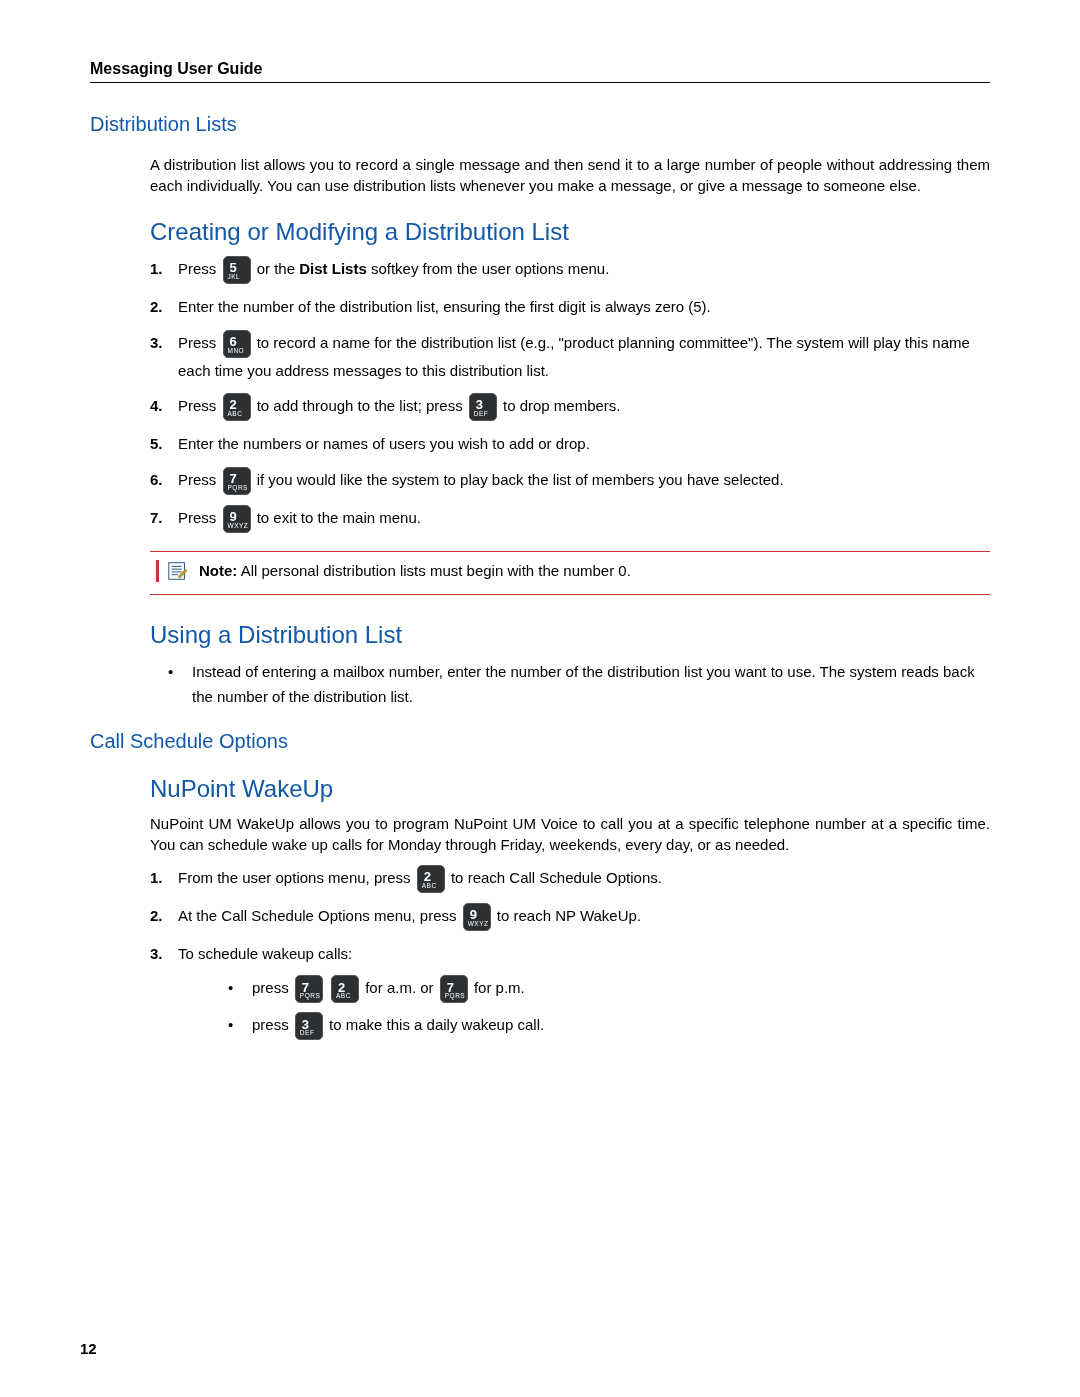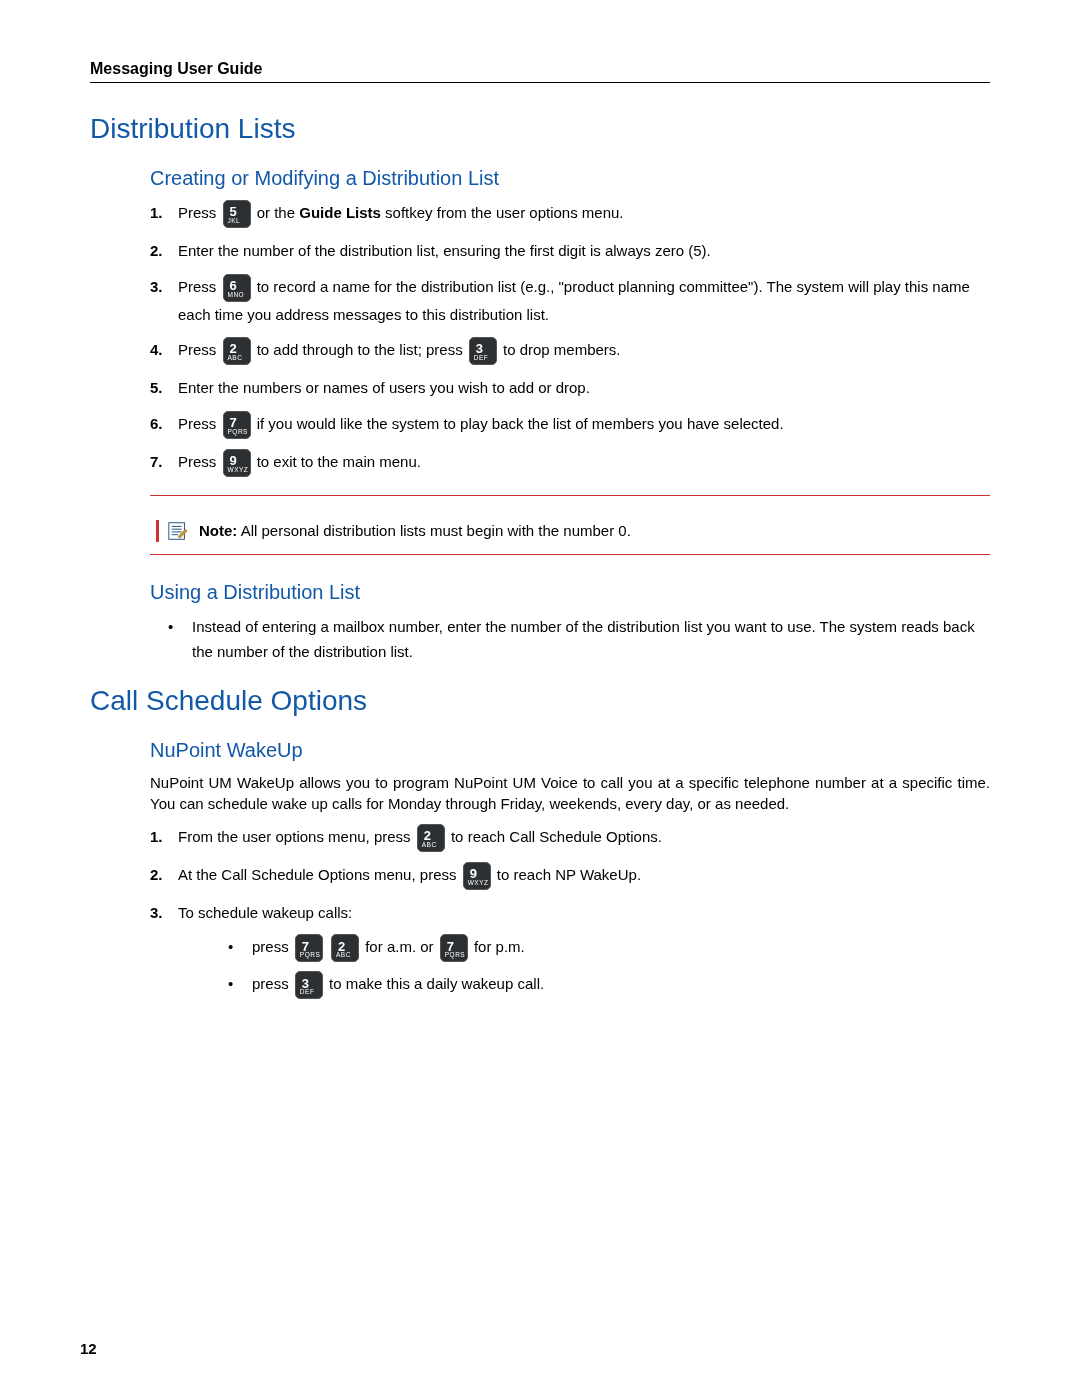--- a/index.html
+++ b/index.html
@@ -22,27 +22,27 @@
     margin-bottom: 4px;
   }
   .rule {
     border: none;
     border-top: 1px solid #000;
     margin: 0 0 30px 0;
   }
   h1 {
     color: #1258a8;
     font-weight: normal;
-    font-size: 28px;
+    font-size: 20px;
     margin: 20px 0 18px 0;
   }
   h2 {
     color: #1258a8;
     font-weight: normal;
-    font-size: 20px;
+    font-size: 24px;
     margin: 22px 0 10px 0;
   }
   .body-indent {
     margin-left: 60px;
   }
   p {
     line-height: 1.4;
     margin: 8px 0;
     text-align: justify;
   }
@@ -117,21 +117,21 @@
   .key .letters {
     position: absolute;
     bottom: 1px;
     left: 4px;
     font-size: 6.5px;
     letter-spacing: 0.5px;
   }
   .note-box {
     border-top: 1px solid #c33;
     border-bottom: 1px solid #c33;
-    padding: 24px 0 12px 6px;
+    padding: 8px 0 12px 6px;
     margin: 18px 0 26px 0;
     display: flex;
     align-items: center;
   }
   .note-bar {
     width: 3px;
     background: #c33;
     align-self: stretch;
     margin-right: 8px;
   }
@@ -159,30 +159,31 @@
 <body>
 
 <div class="page">
 
   <div class="running-head">Messaging User Guide</div>
   <hr class="rule">
 
   <h1>Distribution Lists</h1>
 
   <div class="body-indent">
+    <p>A distribution list allows you to record a single message and then send it to a large number of people without addressing them each individually. You can use distribution lists whenever you make a message, or give a message to someone else.</p>
 
     <h2>Creating or Modifying a Distribution List</h2>
 
     <ol class="numlist">
       <li>
         <span class="num">1.</span>
         <span class="li-content">
           <span class="flow">Press </span>
           <span class="key"><span class="digit">5</span><span class="letters">JKL</span></span>
-          <span class="flow"> or the </span><b>Guide Lists</b><span class="flow"> softkey from the user options menu.</span>
+          <span class="flow"> or the </span><b>Dist Lists</b><span class="flow"> softkey from the user options menu.</span>
         </span>
       </li>
       <li>
         <span class="num">2.</span>
         <span class="li-content">Enter the number of the distribution list, ensuring the first digit is always zero (5).</span>
       </li>
       <li>
         <span class="num">3.</span>
         <span class="li-content">
           <span class="flow">Press </span>

